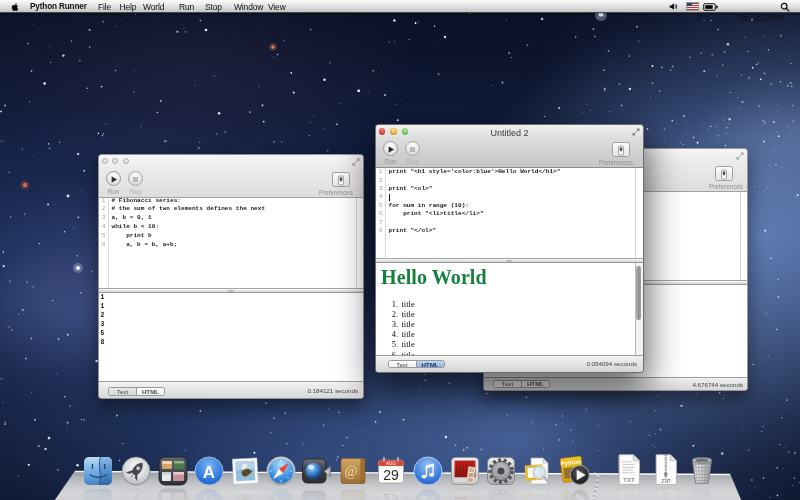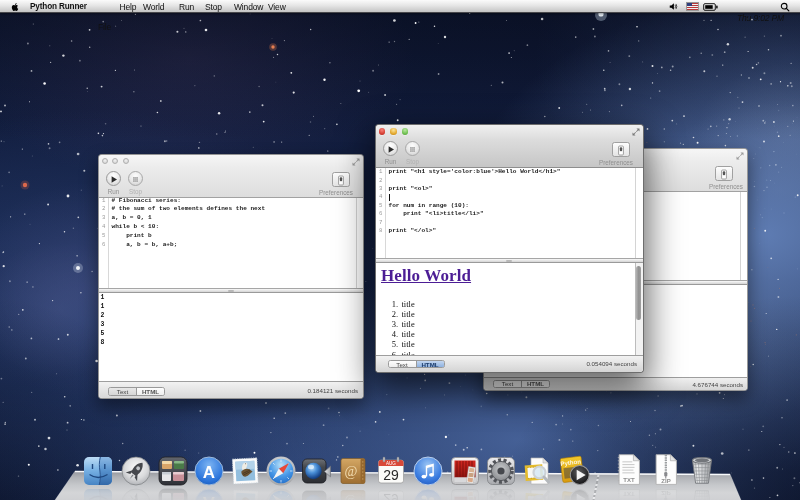--- a/index.html
+++ b/index.html
@@ -1048,20 +1048,21 @@
       <div style="flex:1;background:linear-gradient(#fdfdfd,#eeeeee);color:#555;display:flex;align-items:center;justify-content:center;font-weight:bold;">HTML</div>
       </div>
     <div style="position:absolute;right:4px;top:3px;font-size:6.2px;color:#444;">4.676744 seconds</div>
   </div>
 </div>
 <div style="position:absolute;left:375px;top:124px;width:267px;height:247px;border-radius:4px;background:#fff;border:1px solid rgba(30,30,30,.65);box-sizing:content-box;box-shadow:0 14px 34px 4px rgba(0,0,0,.6);">
   <div style="position:absolute;left:0;top:0;width:100%;height:42px;border-radius:4px 4px 0 0;background:linear-gradient(#f0f0f0,#dcdcdc 35%,#c6c6c6);border-bottom:1px solid #8e8e8e;">
     <div style="position:absolute;left:3.0px;top:3.2px;width:6.4px;height:6.4px;border-radius:50%;background:radial-gradient(circle at 50% 30%, #f2776e 10%, #d84338 60%, #a82018 100%);box-shadow:0 0.5px 0.5px rgba(255,255,255,.8);"></div>
       <div style="position:absolute;left:14.4px;top:3.2px;width:6.4px;height:6.4px;border-radius:50%;background:radial-gradient(circle at 50% 30%, #f8dc8a 10%, #e4a930 60%, #b8821c 100%);box-shadow:0 0.5px 0.5px rgba(255,255,255,.8);"></div>
       <div style="position:absolute;left:25.8px;top:3.2px;width:6.4px;height:6.4px;border-radius:50%;background:radial-gradient(circle at 50% 30%, #aee294 10%, #72c254 60%, #4e9636 100%);box-shadow:0 0.5px 0.5px rgba(255,255,255,.8);"></div>
+    <div style="position:absolute;left:0;top:2.5px;width:100%;text-align:center;font-size:9px;color:#3a3a3a;">Untitled 2</div>
     <svg width="8" height="8" viewBox="0 0 8 8" style="position:absolute;right:3px;top:2.5px">
         <path d="M7.5 0.5 L7.5 3.5 L6.3 2.3 L4.6 4 L4 3.4 L5.7 1.7 L4.5 0.5 Z" fill="#777"></path>
         <path d="M0.5 7.5 L0.5 4.5 L1.7 5.7 L3.4 4 L4 4.6 L2.3 6.3 L3.5 7.5 Z" fill="#777"></path>
       </svg>
     <div style="position:absolute;left:6.5px;top:15.5px;width:15px;height:15px;border-radius:50%;background:radial-gradient(circle at 50% 30%,#ffffff,#e9e9e9 55%,#cfcfcf);border:1px solid #9a9a9a;box-sizing:border-box;">
       <svg width="13" height="13" viewBox="0 0 13 13">
           <path d="M4.6 3.2 L10 6.5 L4.6 9.8 Z" fill="#2b2b2b"></path>
         </svg></div>
     <div style="position:absolute;left:2.5px;top:33px;width:24px;text-align:center;font-size:6.3px;color:#8f8f8f;">Run</div>
     <div style="position:absolute;left:28.5px;top:15.5px;width:15px;height:15px;border-radius:50%;background:radial-gradient(circle at 50% 30%,#fdfdfd,#e7e7e7 55%,#cccccc);border:1px solid #a8a8a8;box-sizing:border-box;">
@@ -1095,21 +1096,21 @@
         <div style="position:absolute;left:0;top:102.1px;width:6.5px;text-align:right;font-size:5.7px;color:#9a9a9a;font-family:'Liberation Mono',monospace;">8</div>
         <div style="position:absolute;left:12.5px;top:102.1px;font-size:6.1px;font-weight:bold;color:#1a1a1a;font-family:'Liberation Mono',monospace;white-space:pre;">print "&lt;/ol&gt;"</div>
         <div style="position:absolute;left:12.8px;top:68.6px;width:1px;height:7px;background:#111;"></div>
       </div>
   </div>
   <div style="position:absolute;left:0;top:133px;width:100%;height:5px;background:linear-gradient(#fafafa,#e4e4e4 55%,#d4d4d4);border-top:1px solid #a6a6a6;border-bottom:1px solid #9a9a9a;box-sizing:border-box;">
       <div style="position:absolute;left:130px;top:1px;width:6px;height:1.6px;border-radius:1px;background:#b8b8b8;"></div>
     </div>
   <div style="position:absolute;left:0;top:138px;width:100%;height:91.5px;background:#fff;overflow:hidden;">
     <div style="position:absolute;left:0;top:-138px;width:100%;height:229.5px;">
-      <div style="position:absolute;left:5px;top:141px;font-family:'Liberation Serif',serif;font-size:17px;font-weight:bold;color:#4c1d95;letter-spacing:0.1px;text-decoration:underline;">Hello World</div>
+      <div style="position:absolute;left:5px;top:141px;font-family:'Liberation Serif',serif;font-size:20px;font-weight:bold;color:#15803d;letter-spacing:0.1px;">Hello World</div>
       <div style="position:absolute;left:0;top:174.0px;width:22px;text-align:right;font-family:'Liberation Serif',serif;font-size:8.5px;color:#111;">1.</div>
         <div style="position:absolute;left:25.5px;top:174.0px;font-family:'Liberation Serif',serif;font-size:8.5px;color:#111;">title</div>
         <div style="position:absolute;left:0;top:184.1px;width:22px;text-align:right;font-family:'Liberation Serif',serif;font-size:8.5px;color:#111;">2.</div>
         <div style="position:absolute;left:25.5px;top:184.1px;font-family:'Liberation Serif',serif;font-size:8.5px;color:#111;">title</div>
         <div style="position:absolute;left:0;top:194.2px;width:22px;text-align:right;font-family:'Liberation Serif',serif;font-size:8.5px;color:#111;">3.</div>
         <div style="position:absolute;left:25.5px;top:194.2px;font-family:'Liberation Serif',serif;font-size:8.5px;color:#111;">title</div>
         <div style="position:absolute;left:0;top:204.3px;width:22px;text-align:right;font-family:'Liberation Serif',serif;font-size:8.5px;color:#111;">4.</div>
         <div style="position:absolute;left:25.5px;top:204.3px;font-family:'Liberation Serif',serif;font-size:8.5px;color:#111;">title</div>
         <div style="position:absolute;left:0;top:214.4px;width:22px;text-align:right;font-family:'Liberation Serif',serif;font-size:8.5px;color:#111;">5.</div>
         <div style="position:absolute;left:25.5px;top:214.4px;font-family:'Liberation Serif',serif;font-size:8.5px;color:#111;">title</div>
@@ -1648,21 +1649,21 @@
         </g>
 <ellipse cx="16" cy="8" rx="8.6" ry="2.6" fill="#cfd1d4" stroke="#717479" stroke-width="0.9"></ellipse>
 <ellipse cx="16" cy="8" rx="6.4" ry="1.8" fill="#73767b"></ellipse>
       </svg></div>
   </div>
 <div style="position:absolute;left:0;top:0;width:800px;height:12px;background:linear-gradient(#fbfbfb,#e6e6e6 45%,#c4c4c4);border-bottom:1px solid rgba(40,40,45,.85);box-shadow:0 1px 2px rgba(0,0,0,.35);z-index:50;padding-left:12px;">
     <svg width="9" height="10" viewBox="0 0 17 17" style="position:absolute;left:10.5px;top:1.5px">
       <path fill="#000" d="M11.6 8.9c0-1.8 1.5-2.7 1.6-2.8-.9-1.3-2.2-1.4-2.7-1.5-1.2-.1-2.2.7-2.8.7-.6 0-1.5-.7-2.5-.7-1.3 0-2.4.7-3.1 1.9-1.3 2.3-.3 5.7 1 7.5.6.9 1.3 1.9 2.3 1.9.9 0 1.3-.6 2.4-.6 1.1 0 1.4.6 2.5.6 1 0 1.7-.9 2.3-1.8.7-1.1 1-2.1 1-2.2-.1 0-1.9-.8-2-3zM9.9 3.5c.5-.6.8-1.5.7-2.4-.7 0-1.6.5-2.2 1.1-.5.6-.9 1.5-.8 2.3.9.1 1.7-.4 2.3-1z"></path>
     </svg>
     <span style="position:absolute;left:30px;top:1.8px;font-size:8.5px;letter-spacing:-0.15px;font-weight:bold;font-size:8.2px;color:#111;">Python Runner</span>
-    <span style="position:absolute;left:98px;top:2px;font-size:8.5px;letter-spacing:-0.15px;color:#111;margin-top:20px;">File</span>
+    <span style="position:absolute;left:98px;top:2px;font-size:8.5px;letter-spacing:-0.15px;color:#111;">File</span>
     <span style="position:absolute;left:119.5px;top:1.8px;font-size:8.5px;letter-spacing:-0.15px;color:#111;">Help</span>
     <span style="position:absolute;left:143px;top:1.8px;font-size:8.5px;letter-spacing:-0.15px;color:#111;">World</span>
     <span style="position:absolute;left:179px;top:1.8px;font-size:8.5px;letter-spacing:-0.15px;color:#111;">Run</span>
     <span style="position:absolute;left:205px;top:1.8px;font-size:8.5px;letter-spacing:-0.15px;color:#111;">Stop</span>
     <span style="position:absolute;left:234px;top:1.8px;font-size:8.5px;letter-spacing:-0.15px;color:#111;">Window</span>
     <span style="position:absolute;left:268px;top:1.8px;font-size:8.5px;letter-spacing:-0.15px;color:#111;">View</span>
     <svg width="9" height="9" viewBox="0 0 12 12" style="position:absolute;left:669px;top:1.5px">
       <path fill="#000" d="M1 4.5 h2.2 L6.5 1.8 v8.4 L3.2 7.5 H1 Z"></path>
       <path d="M8 3.8 Q9.6 6 8 8.2 M9.3 2.6 Q11.6 6 9.3 9.4" stroke="#000" stroke-width="0.9" fill="none"></path>
     </svg>

